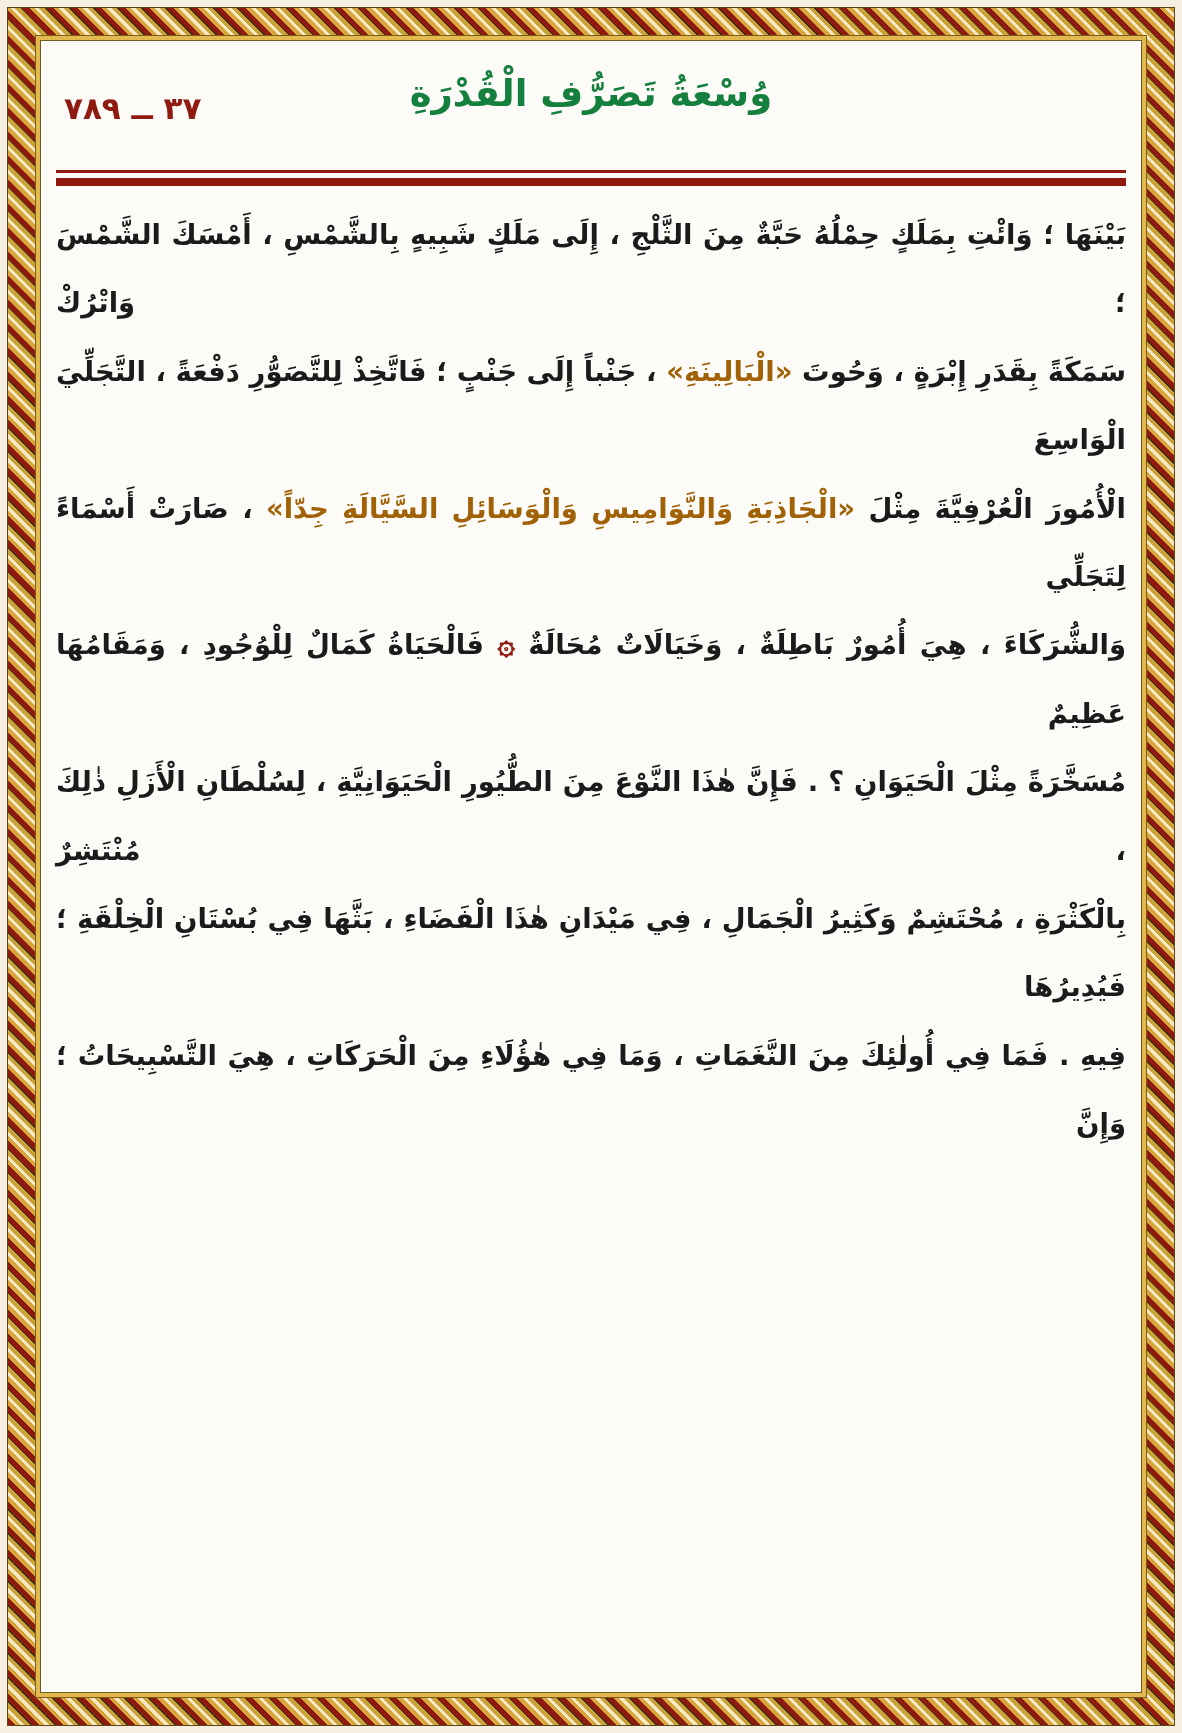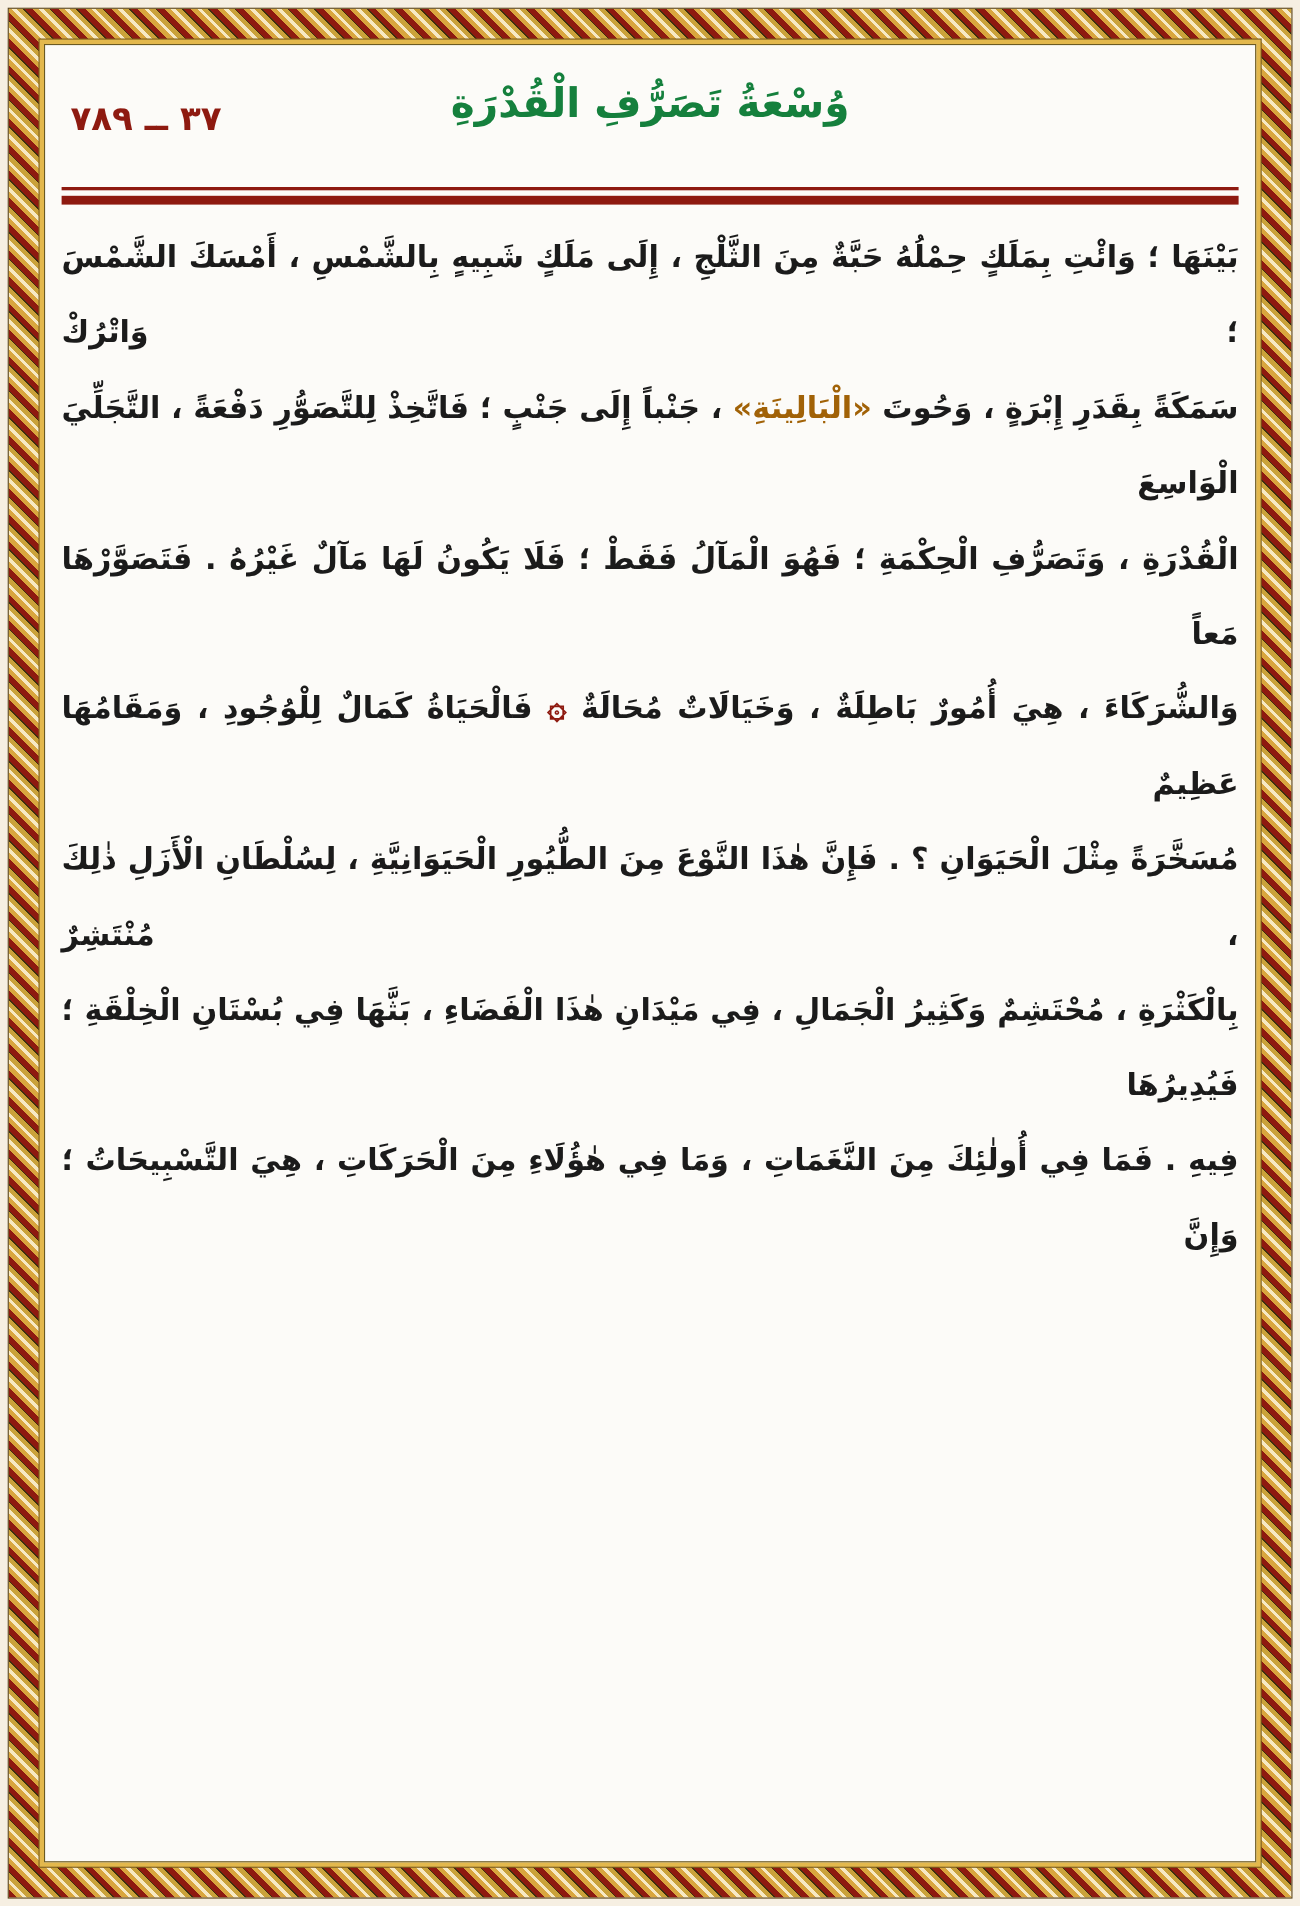--- a/index.html
+++ b/index.html
@@ -90,20 +90,20 @@
       <div class="page-number">٣٧ ــ ٧٨٩</div>
       <div class="chapter-title">وُسْعَةُ تَصَرُّفِ الْقُدْرَةِ</div>
     </div>
     <div class="rules">
       <div class="rule-thin"></div>
       <div class="rule-thick"></div>
     </div>
     <div class="body-text">
         <p class="line"><span>بَيْنَهَا ؛ وَائْتِ بِمَلَكٍ حِمْلُهُ حَبَّةٌ مِنَ الثَّلْجِ ، إِلَى مَلَكٍ شَبِيهٍ بِالشَّمْسِ ، أَمْسَكَ الشَّمْسَ ؛ وَاتْرُكْ</span></p>
         <p class="line"><span>سَمَكَةً بِقَدَرِ إِبْرَةٍ ، وَحُوتَ </span><span class="red">«الْبَالِينَةِ»</span><span> ، جَنْباً إِلَى جَنْبٍ ؛ فَاتَّخِذْ لِلتَّصَوُّرِ دَفْعَةً ، التَّجَلِّيَ الْوَاسِعَ</span></p>
-        <p class="line"><span>الْقُدْرَةِ ، وَتَصَرُّفِ الْحِكْمَةِ ؛ فَهُوَ الْمَآلُ فَقَطْ ؛ فَلَا يَكُونُ لَهَا مَآلٌ غَيْرُهُ . فَتَصَوَّرْهَا مَعاً</span></p>
+        <p class="line"><span>الْأُمُورَ الْعُرْفِيَّةَ مِثْلَ </span><span class="red">«الْجَاذِبَةِ وَالنَّوَامِيسِ وَالْوَسَائِلِ السَّيَّالَةِ جِدّاً»</span><span> ، صَارَتْ أَسْمَاءً لِتَجَلِّي</span></p>
         <p class="line"><span>وَالشُّرَكَاءَ ، هِيَ أُمُورٌ بَاطِلَةٌ ، وَخَيَالَاتٌ مُحَالَةٌ </span><span class="rosette">۞</span><span> فَالْحَيَاةُ كَمَالٌ لِلْوُجُودِ ، وَمَقَامُهَا عَظِيمٌ</span></p>
         <p class="line"><span>مُسَخَّرَةً مِثْلَ الْحَيَوَانِ ؟ . فَإِنَّ هٰذَا النَّوْعَ مِنَ الطُّيُورِ الْحَيَوَانِيَّةِ ، لِسُلْطَانِ الْأَزَلِ ذٰلِكَ ، مُنْتَشِرٌ</span></p>
         <p class="line"><span>بِالْكَثْرَةِ ، مُحْتَشِمٌ وَكَثِيرُ الْجَمَالِ ، فِي مَيْدَانِ هٰذَا الْفَضَاءِ ، بَثَّهَا فِي بُسْتَانِ الْخِلْقَةِ ؛ فَيُدِيرُهَا</span></p>
         <p class="line"><span>فِيهِ . فَمَا فِي أُولٰئِكَ مِنَ النَّغَمَاتِ ، وَمَا فِي هٰؤُلَاءِ مِنَ الْحَرَكَاتِ ، هِيَ التَّسْبِيحَاتُ ؛ وَإِنَّ</span></p>
       </div>
   </div>
 </div>
 
 </body></html>

